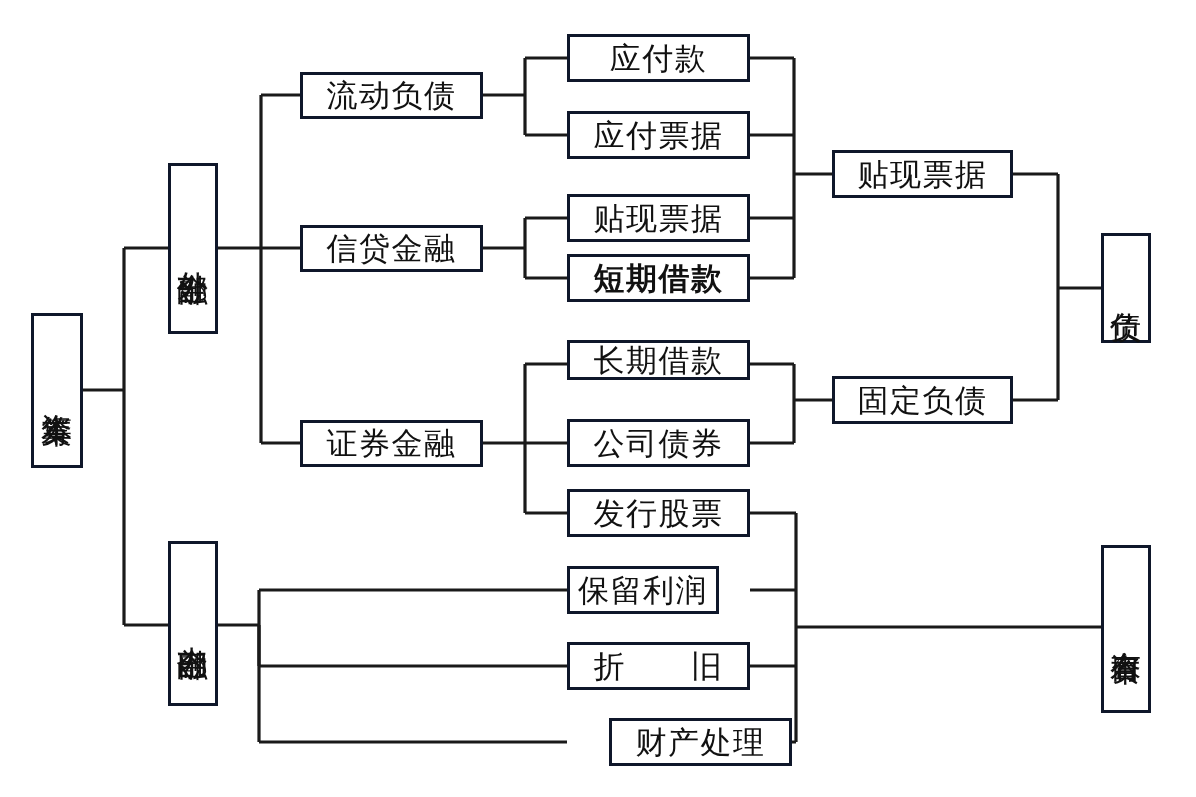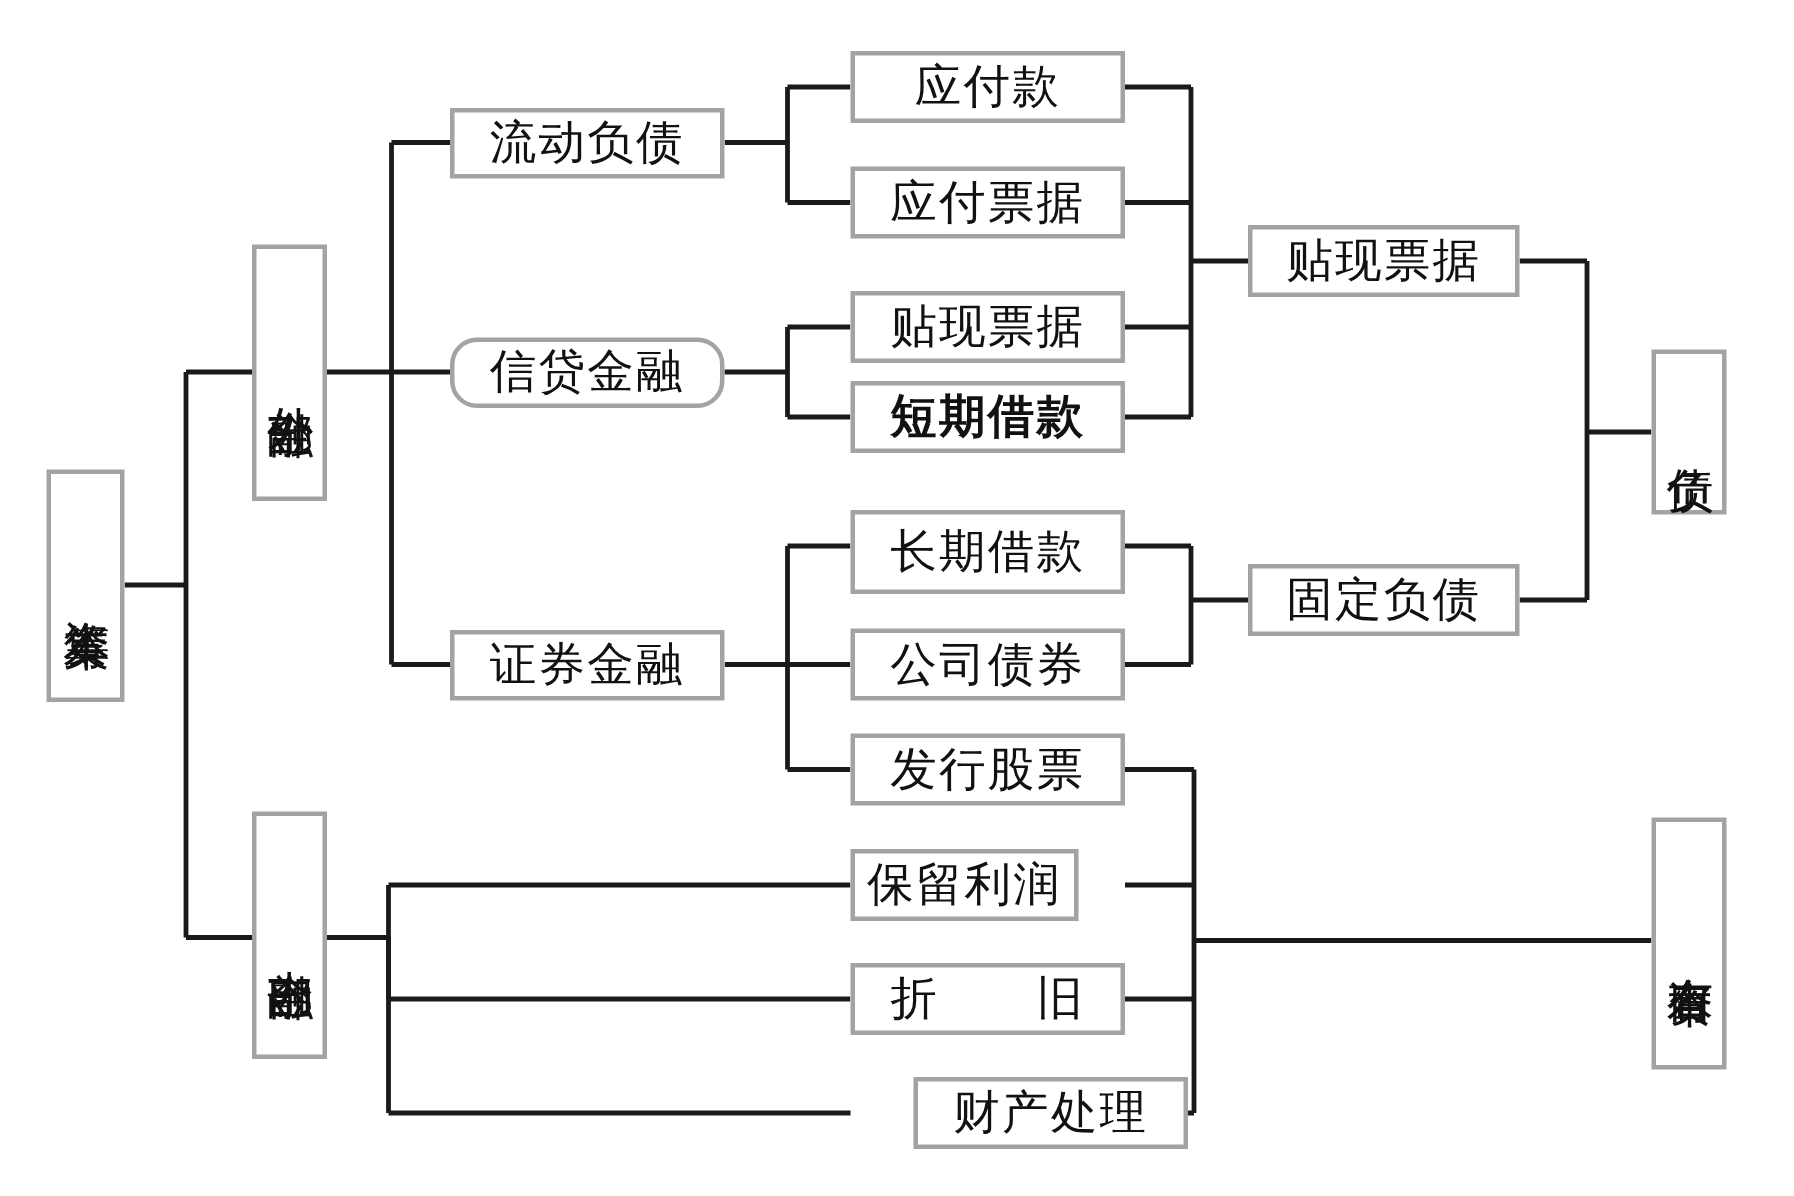--- a/index.html
+++ b/index.html
@@ -27,21 +27,21 @@
   }
   .conn {
     stroke: #1a1a1a;
     stroke-width: 3.2;
     stroke-linecap: butt;
     fill: none;
   }
   .node-box {
     position: absolute;
     box-sizing: border-box;
-    border: 3px solid #a3a3a3;
+    border: 3px solid #0f172a;
     background: #ffffff;
     display: flex;
     align-items: center;
     justify-content: center;
     color: #111111;
   }
   .node-label {
     font-family: "DejaVu Serif", "Liberation Serif", serif;
     font-size: 31px;
     line-height: 1.04;
@@ -138,21 +138,21 @@
   </div>
 
   <div class="node-box vertical" style="left:168px; top:541px; width:50px; height:165px;">
     <span class="node-label">内部金融</span>
   </div>
 
   <div class="node-box wide" style="left:300px; top:72px; width:183px; height:47px;">
     <span class="node-label">流动负债</span>
   </div>
 
-  <div class="node-box wide" style="left:300px; top:225px; width:183px; height:47px;border-radius:18px;">
+  <div class="node-box wide" style="left:300px; top:225px; width:183px; height:47px;">
     <span class="node-label">信贷金融</span>
   </div>
 
   <div class="node-box wide" style="left:300px; top:420px; width:183px; height:47px;">
     <span class="node-label">证券金融</span>
   </div>
 
   <div class="node-box wide" style="left:567px; top:34px; width:183px; height:48px;">
     <span class="node-label">应付款</span>
   </div>
@@ -162,21 +162,21 @@
   </div>
 
   <div class="node-box wide" style="left:567px; top:194px; width:183px; height:48px;">
     <span class="node-label">贴现票据</span>
   </div>
 
   <div class="node-box wide" style="left:567px; top:254px; width:183px; height:48px;font-weight:bold;">
     <span class="node-label">短期借款</span>
   </div>
 
-  <div class="node-box wide" style="left:567px; top:340px; width:183px; height:56px;">
+  <div class="node-box wide" style="left:567px; top:340px; width:183px; height:40px;">
     <span class="node-label">长期借款</span>
   </div>
 
   <div class="node-box wide" style="left:567px; top:419px; width:183px; height:48px;">
     <span class="node-label">公司债券</span>
   </div>
 
   <div class="node-box wide" style="left:567px; top:489px; width:183px; height:48px;">
     <span class="node-label">发行股票</span>
   </div>

